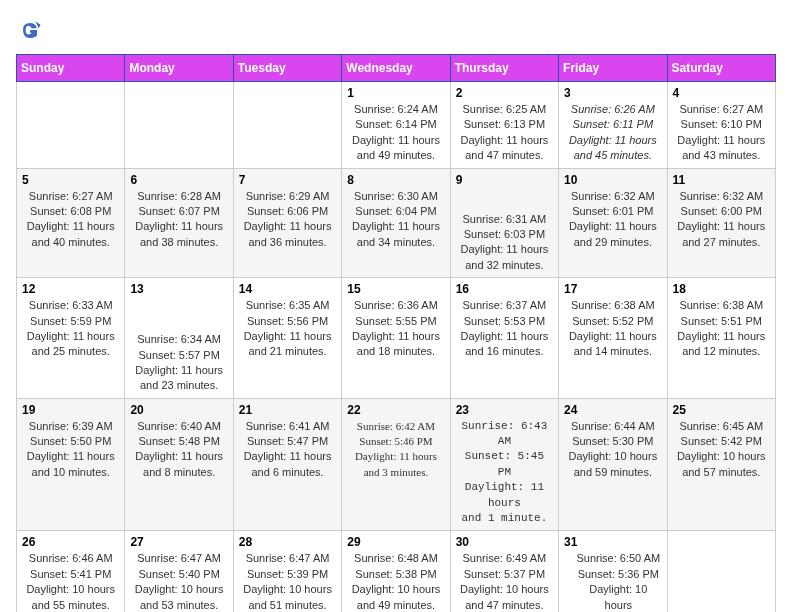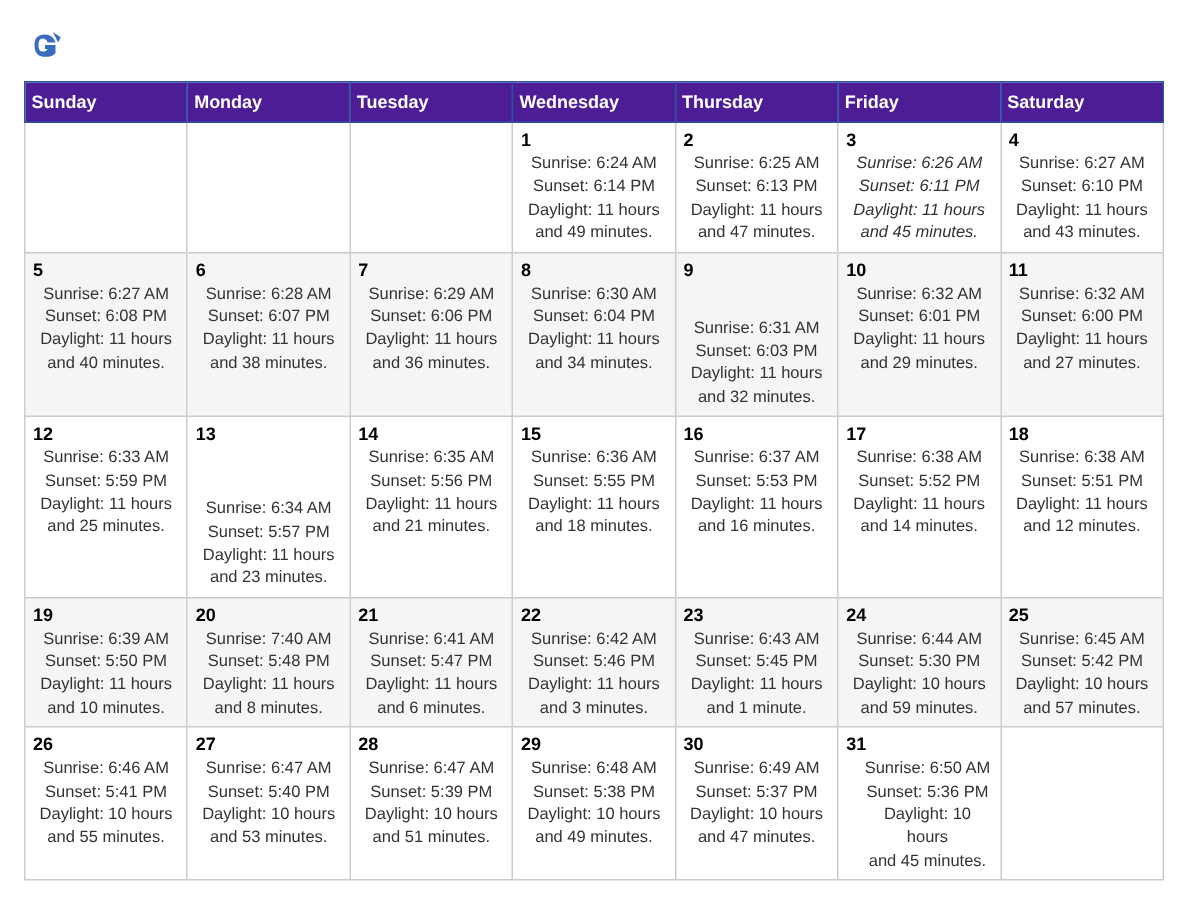--- a/index.html
+++ b/index.html
@@ -43,21 +43,21 @@
     .location {
       font-size: 16px;
       color: #444;
     }
     .calendar {
       width: 100%;
       border-collapse: collapse;
       font-size: 11px;
     }
     .calendar th {
-      background: #4c1d95;
+      background: #d946ef;
       color: #fff;
       padding: 6px 4px;
       text-align: left;
       font-size: 12px;
       font-weight: bold;
       border: 1px solid #2a55a0;
     }
     .calendar td {
       border: 1px solid #ccc;
       vertical-align: top;
@@ -256,42 +256,42 @@
       <tr>
         <td>
           <span class="day-number">19</span>
           <div class="day-info" style="white-space: pre-line;">Sunrise: 6:39 AM
 Sunset: 5:50 PM
 Daylight: 11 hours
 and 10 minutes.</div>
         </td>
         <td>
           <span class="day-number">20</span>
-          <div class="day-info" style="white-space: pre-line;">Sunrise: 7:40 AM
+          <div class="day-info" style="white-space: pre-line;">Sunrise: 6:40 AM
 Sunset: 5:48 PM
 Daylight: 11 hours
 and 8 minutes.</div>
         </td>
         <td>
           <span class="day-number">21</span>
           <div class="day-info" style="white-space: pre-line;">Sunrise: 6:41 AM
 Sunset: 5:47 PM
 Daylight: 11 hours
 and 6 minutes.</div>
         </td>
         <td>
           <span class="day-number">22</span>
-          <div class="day-info" style="white-space: pre-line;">Sunrise: 6:42 AM
+          <div class="day-info" style="white-space: pre-line; font-family: Liberation Serif, serif;">Sunrise: 6:42 AM
 Sunset: 5:46 PM
 Daylight: 11 hours
 and 3 minutes.</div>
         </td>
         <td>
           <span class="day-number">23</span>
-          <div class="day-info" style="white-space: pre-line;">Sunrise: 6:43 AM
+          <div class="day-info" style="white-space: pre-line; font-family: Liberation Mono, monospace;">Sunrise: 6:43 AM
 Sunset: 5:45 PM
 Daylight: 11 hours
 and 1 minute.</div>
         </td>
         <td>
           <span class="day-number">24</span>
           <div class="day-info" style="white-space: pre-line;">Sunrise: 6:44 AM
 Sunset: 5:30 PM
 Daylight: 10 hours
 and 59 minutes.</div>

